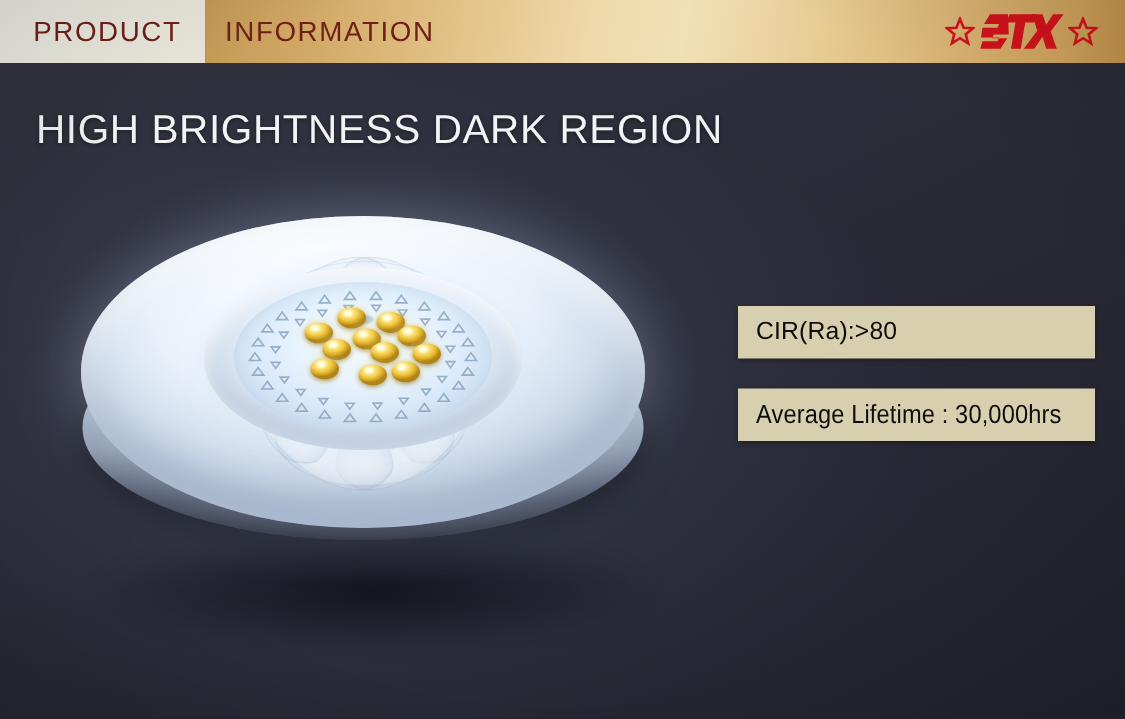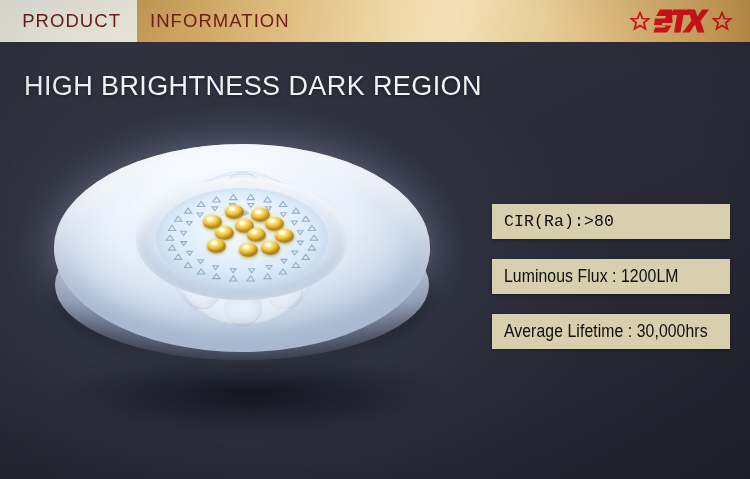--- a/index.html
+++ b/index.html
@@ -263,21 +263,20 @@
     padding-left: 12px;
     box-sizing: border-box;
     box-shadow: 0 1px 3px rgba(0,0,0,0.35);
   }
   .spec-box:last-child { margin-bottom: 0; }
   .spec-text {
     font-size: 16.5px;
     color: #0d0d0d;
     white-space: nowrap;
     letter-spacing: 0.1px;
-    font-family: Liberation Mono, monospace;
   }
   .spec-text.condensed {
     font-family: "Liberation Sans Narrow", "Liberation Sans", sans-serif;
     transform: scaleX(0.90);
     transform-origin: left center;
     font-size: 17.5px;
   }
 </style>
 </head>
 <body>
@@ -456,20 +455,17 @@
     </div>
   </div>
 
   <div class="bg-vignette"></div>
 
   <div class="spec-list">
     <div class="spec-box">
       <span class="spec-text">CIR(Ra):&gt;80</span>
     </div>
     <div class="spec-box">
-      <span class="spec-text condensed">Luminous Flux : 1200LM</span>
-    </div>
-    <div class="spec-box">
       <span class="spec-text condensed">Average Lifetime : 30,000hrs</span>
     </div>
   </div>
 
 </div>
 
 </body></html>

